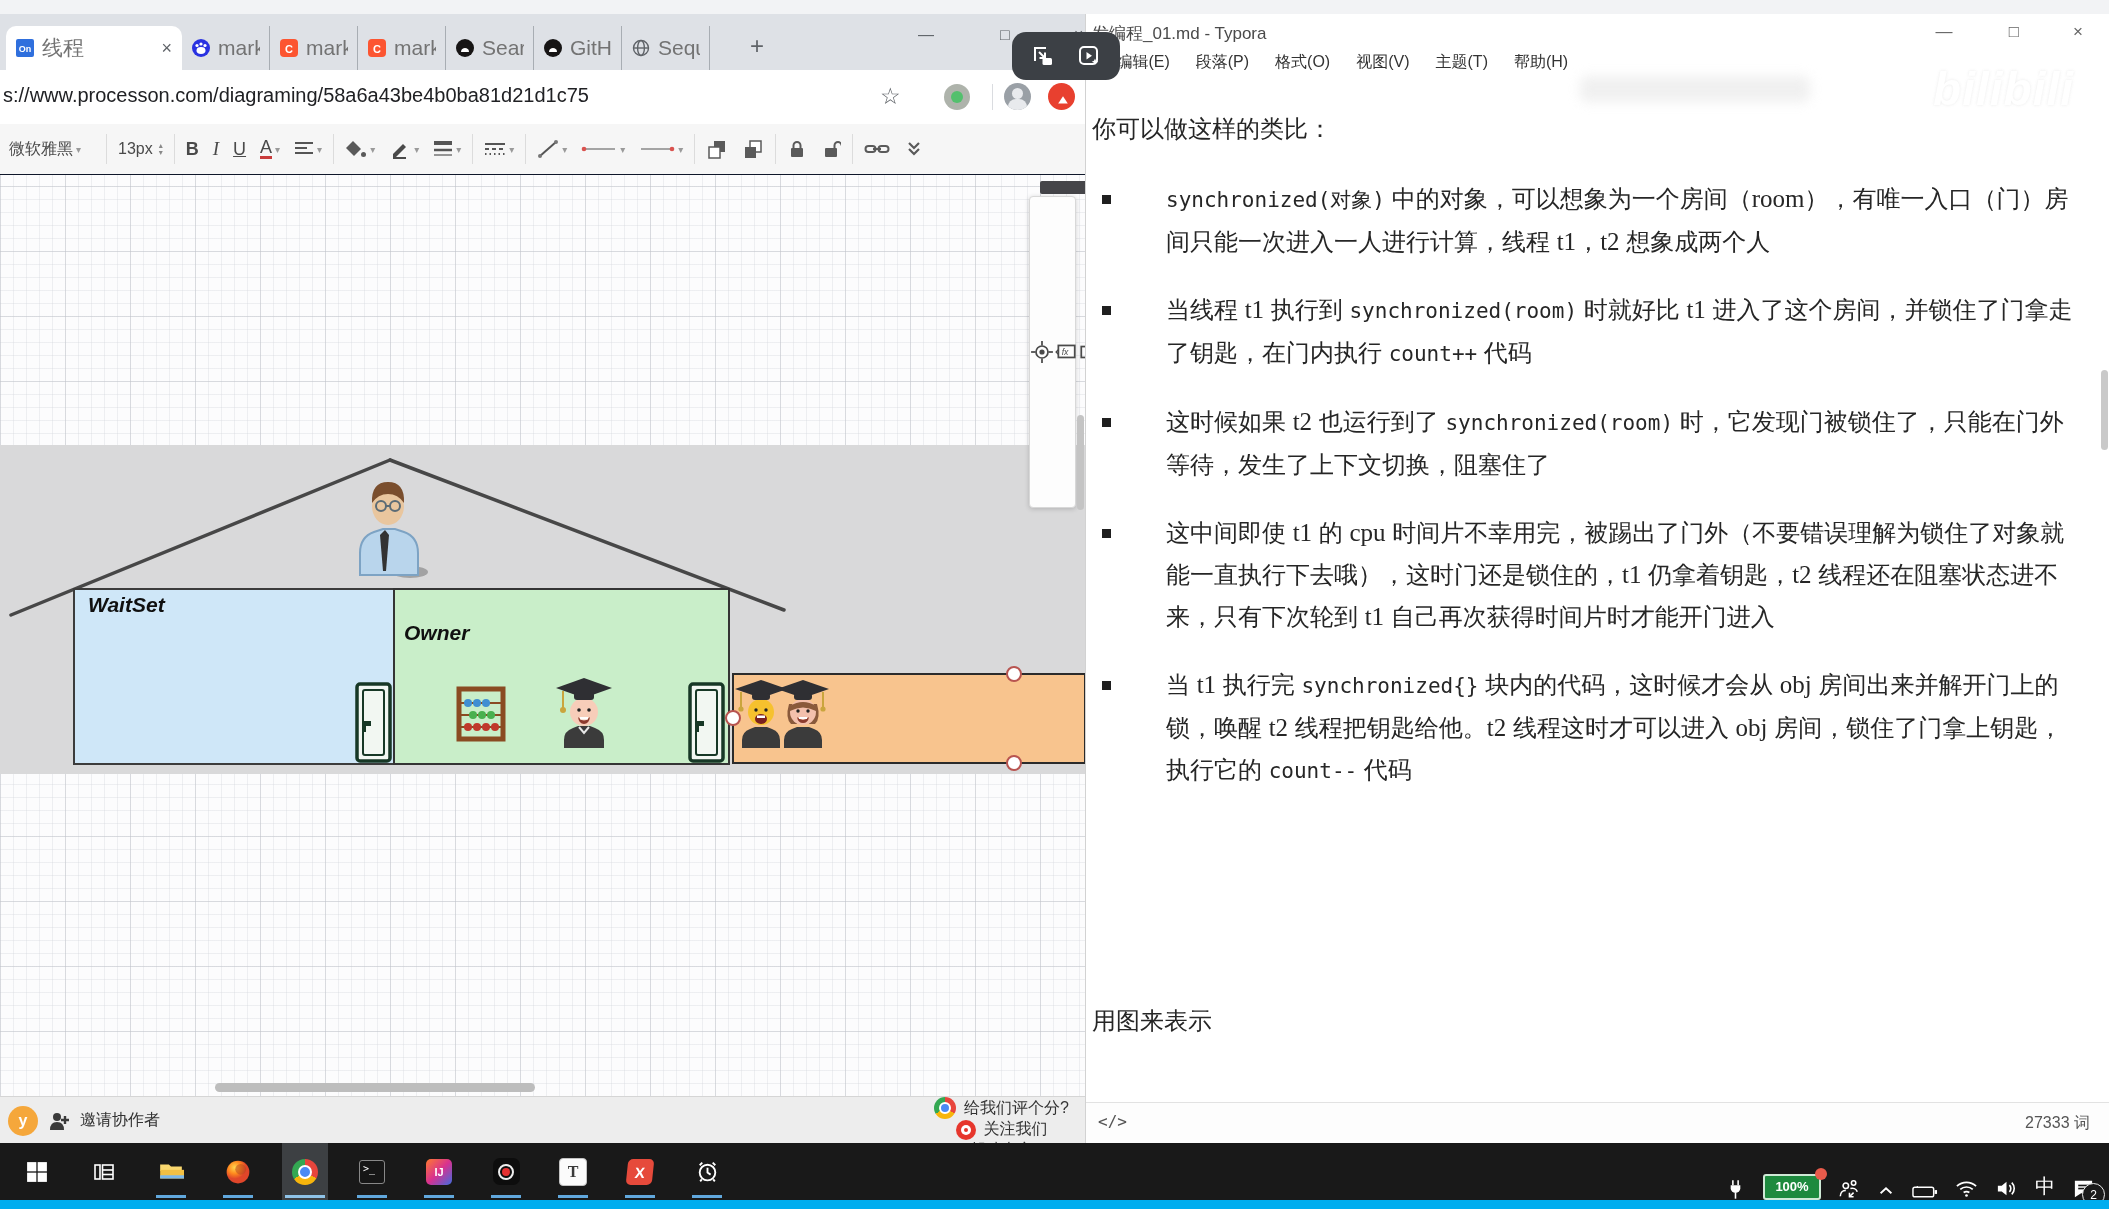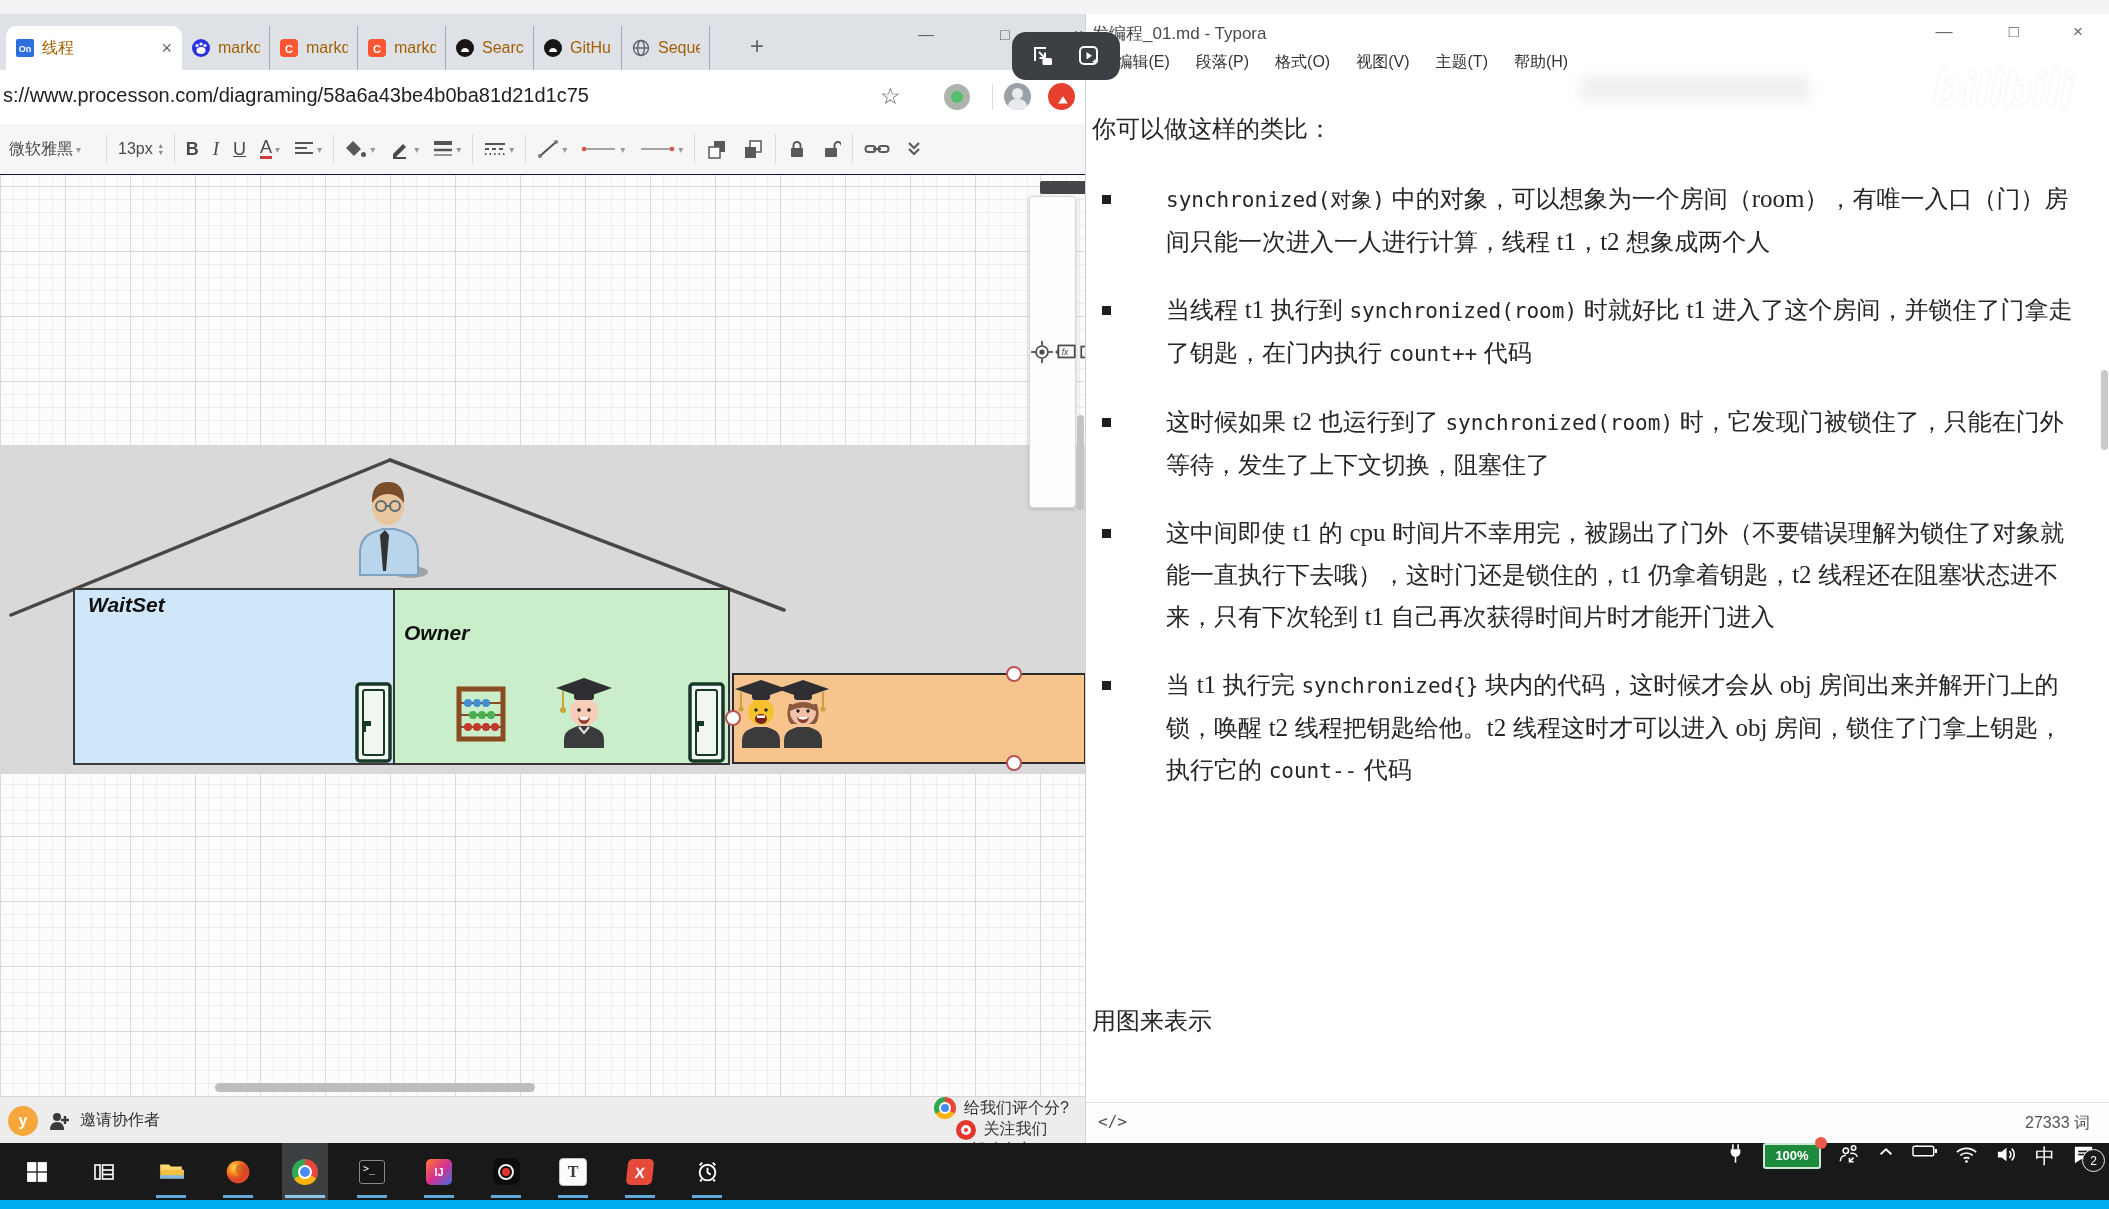--- a/index.html
+++ b/index.html
@@ -26,21 +26,21 @@
   #t-count{position:absolute;right:20px;top:10px;font-size:16px;color:#555;}
   #t-scroll{position:absolute;right:2px;top:356px;width:7px;height:80px;background:#c9c9c9;border-radius:4px;}
   
   #browser{position:absolute;left:0;top:14px;width:1085px;height:1129px;z-index:3;background:#fff;}
   #tabstrip{position:absolute;left:0;top:0;right:0;height:56px;background:#dee1e6;}
   #tabs{position:absolute;left:6px;bottom:0;display:flex;align-items:flex-end;height:44px;}
   .tab{height:44px;display:flex;align-items:center;gap:8px;padding:0 10px;width:88px;box-sizing:border-box;position:relative;}
   .tab:not(.active){box-shadow:inset -1px 0 0 #a8adb3;}
   .tab.active{width:176px;background:#fff;border-radius:10px 10px 0 0;box-shadow:none;}
   .favicon{width:18px;height:18px;flex:none;}
-  .tab-label{font-size:16px;color:#a16207;white-space:nowrap;overflow:hidden;flex:1;}
+  .tab-label{font-size:21px;color:#737373;white-space:nowrap;overflow:hidden;flex:1;}
   .tab-close{font-size:18px;color:#5f6368;margin-left:2px;}
   #newtab{position:absolute;left:742px;bottom:8px;width:30px;height:30px;text-align:center;line-height:28px;font-size:24px;color:#5f6368;}
   .bwin{position:absolute;top:12px;font-size:16px;color:#5f6368;}
   #b-min{left:918px}#b-max{left:1000px}#b-close{left:1074px}
   #urlrow{position:absolute;left:0;top:56px;right:0;height:54px;background:#fff;border-bottom:1px solid #e8e8e8;}
   #url{position:absolute;left:3px;top:14px;font-size:20px;color:#202124;white-space:nowrap;text-align:right;}
   .u-ic{position:absolute;top:13px;}
   #u-star{left:880px;font-size:23px;color:#5f6368;}
   #u-ext{left:944px;width:26px;height:26px;border-radius:50%;background:#aeb3ab;position:absolute;top:14px;}
   #u-ext::after{content:"";position:absolute;inset:7px;border-radius:50%;background:#53c06d;}
@@ -91,21 +91,21 @@
   .weibo-mini::before{content:"";position:absolute;left:8px;top:8px;width:4px;height:4px;border-radius:50%;background:#e6362c;z-index:1;}
   
   #pill{position:absolute;left:1012px;top:32px;width:92px;height:48px;background:#3c4045;border-radius:14px;z-index:9;display:flex;align-items:center;justify-content:space-around;padding:0 8px;}
   
   #taskbar{position:absolute;left:0;top:1143px;width:2109px;height:57px;background:#191919;z-index:5;}
   #taskbar-icons{position:absolute;left:14px;top:0;height:57px;display:flex;gap:21px;}
   .tb-item{width:46px;height:57px;display:grid;place-items:center;position:relative;}
   .tb-active{background:#3d4043;}
   .tb-underline{position:absolute;bottom:2px;left:8px;width:30px;height:3px;background:#61a8dd;}
   .tb-underline.wide{left:3px;width:40px;background:#8fc3e8;}
-  #tray{position:absolute;right:14px;top:0;height:57px;display:flex;gap:17px;align-items:flex-start;}
+  #tray{position:absolute;right:14px;top:0;height:57px;display:flex;gap:17px;align-items:flex-end;}
   .tray-item{display:grid;place-items:center;position:relative;color:#fff;}
   .ime{font-size:20px;color:#fff;}
   .bat100{position:relative;display:inline-block;}
   .batbody{display:inline-block;min-width:48px;height:22px;background:#1d8a3e;border:2px solid #cfe9d6;border-radius:3px;color:#fff;font-weight:bold;font-size:13px;line-height:21px;text-align:center;padding:0 3px;}
   .batdot{position:absolute;top:-6px;right:-6px;width:12px;height:12px;background:#e85b4b;border-radius:50%;}
   .term-ic{width:26px;height:24px;background:#161616;border:1px solid #888;border-radius:3px;color:#fff;font-family:"DejaVu Sans Mono",monospace;font-size:10px;line-height:11px;padding:2px 0 0 3px;box-sizing:border-box;}
   .ij-ic{width:26px;height:26px;border-radius:5px;background:linear-gradient(135deg,#ff7a2f,#d8318f 50%,#3f6ce0);color:#fff;font-weight:bold;font-size:11px;display:grid;place-items:center;}
   .rec-ic{width:27px;height:27px;background:#0d0d0d;border-radius:7px;display:grid;place-items:center;}
   .rec-ic i{width:16px;height:16px;border:2px solid #eee;border-radius:50%;display:grid;place-items:center;box-sizing:border-box;}
   .rec-ic i::after{content:"";width:8px;height:8px;background:#e53030;border-radius:50%;}

